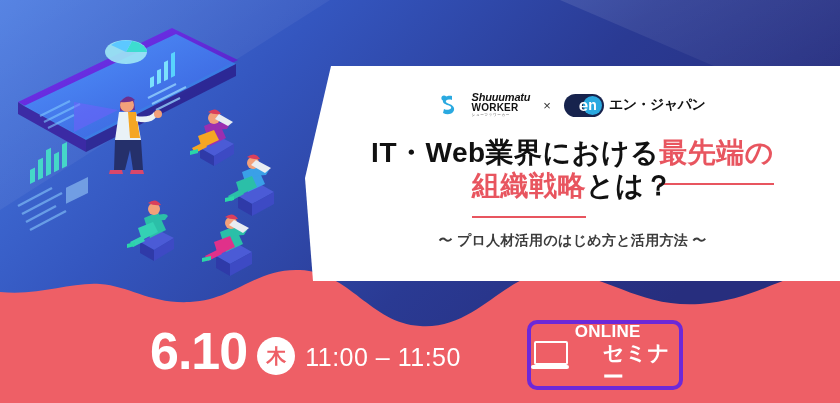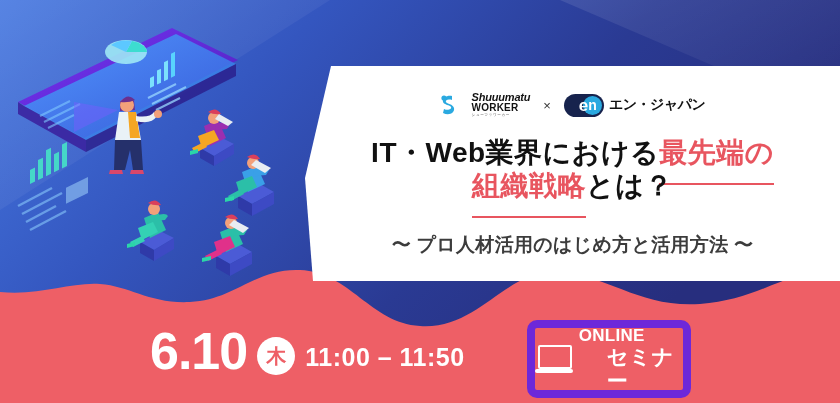--- a/index.html
+++ b/index.html
@@ -56,42 +56,42 @@
     text-align:center;line-height:1.18;
   }
   .title .ln{display:block;font-size:28px;font-weight:bold;color:#111;letter-spacing:.5px;white-space:nowrap;}
   .title .hl{
     color:#e8555f;
     border-bottom:2px solid #e8555f;
     padding-bottom:15px;
   }
   .subtitle{
     position:absolute;left:305px;top:232px;width:535px;text-align:center;
-    font-size:19px;font-weight:bold;color:#3c3c3c;letter-spacing:.3px;white-space:nowrap;
+    font-size:14px;font-weight:bold;color:#3c3c3c;letter-spacing:.3px;white-space:nowrap;
   }
 
   
   .date-row{
     position:absolute;left:150px;top:318px;height:66px;
     display:flex;align-items:center;gap:10px;
   }
   .date-num{
     font-size:52px;font-weight:bold;color:#ffffff;line-height:1;letter-spacing:-1px;
   }
   .day-circle{
     width:38px;height:38px;border-radius:50%;background:#ffffff;
     display:flex;align-items:center;justify-content:center;
     font-size:20px;font-weight:bold;color:#ee5f66;margin-top:10px;
   }
   .time{
-    font-size:25px;font-weight:bold;color:#ffffff;margin-top:13px;letter-spacing:.5px;text-align:center;
+    font-size:25px;font-weight:normal;color:#ffffff;margin-top:13px;letter-spacing:.5px;text-align:center;
   }
   .online-badge{
     position:absolute;left:527px;top:320px;width:148px;height:62px;
-    border:8px solid #6d28d9;border-radius:10px;
+    border:4px solid #6d28d9;border-radius:10px;
     display:flex;align-items:center;justify-content:center;gap:10px;
   }
   .laptop{width:38px;height:28px;position:relative;}
   .laptop .screen{
     position:absolute;left:3px;top:0;width:30px;height:20px;
     border:2.5px solid #ffffff;border-radius:2px;
   }
   .laptop .base{
     position:absolute;left:0;bottom:0;width:38px;height:4px;
     background:#ffffff;border-radius:2px;

